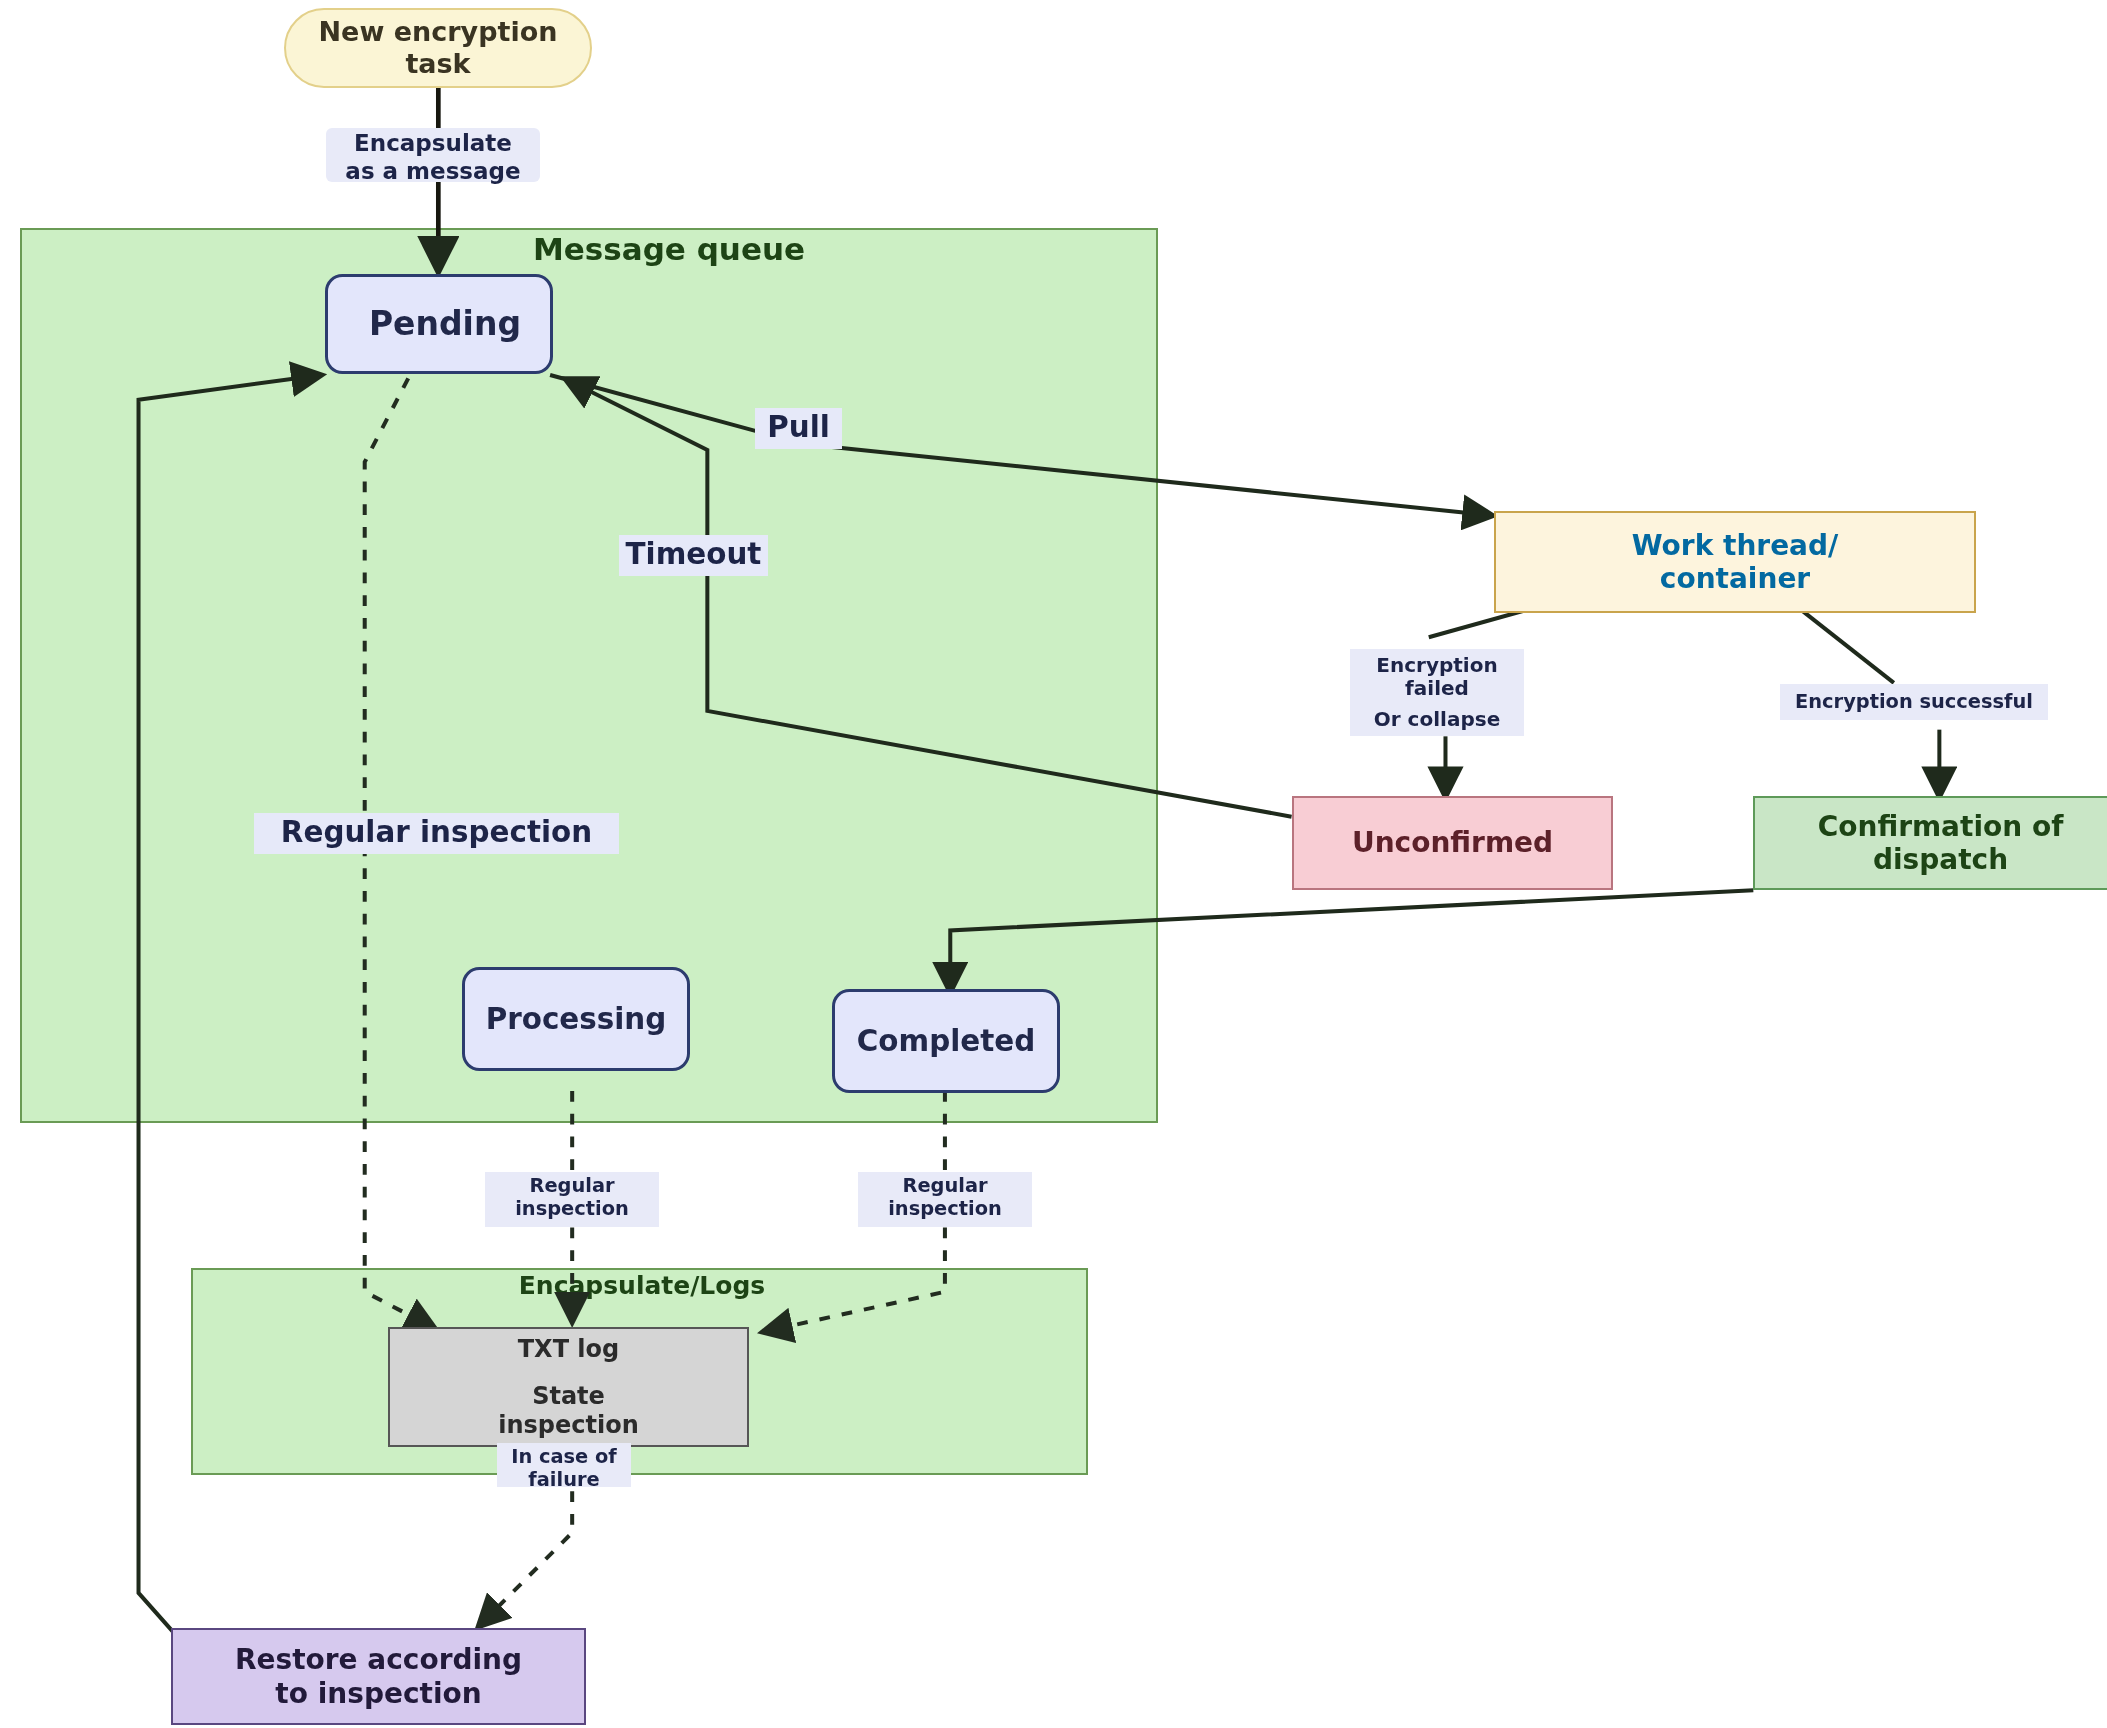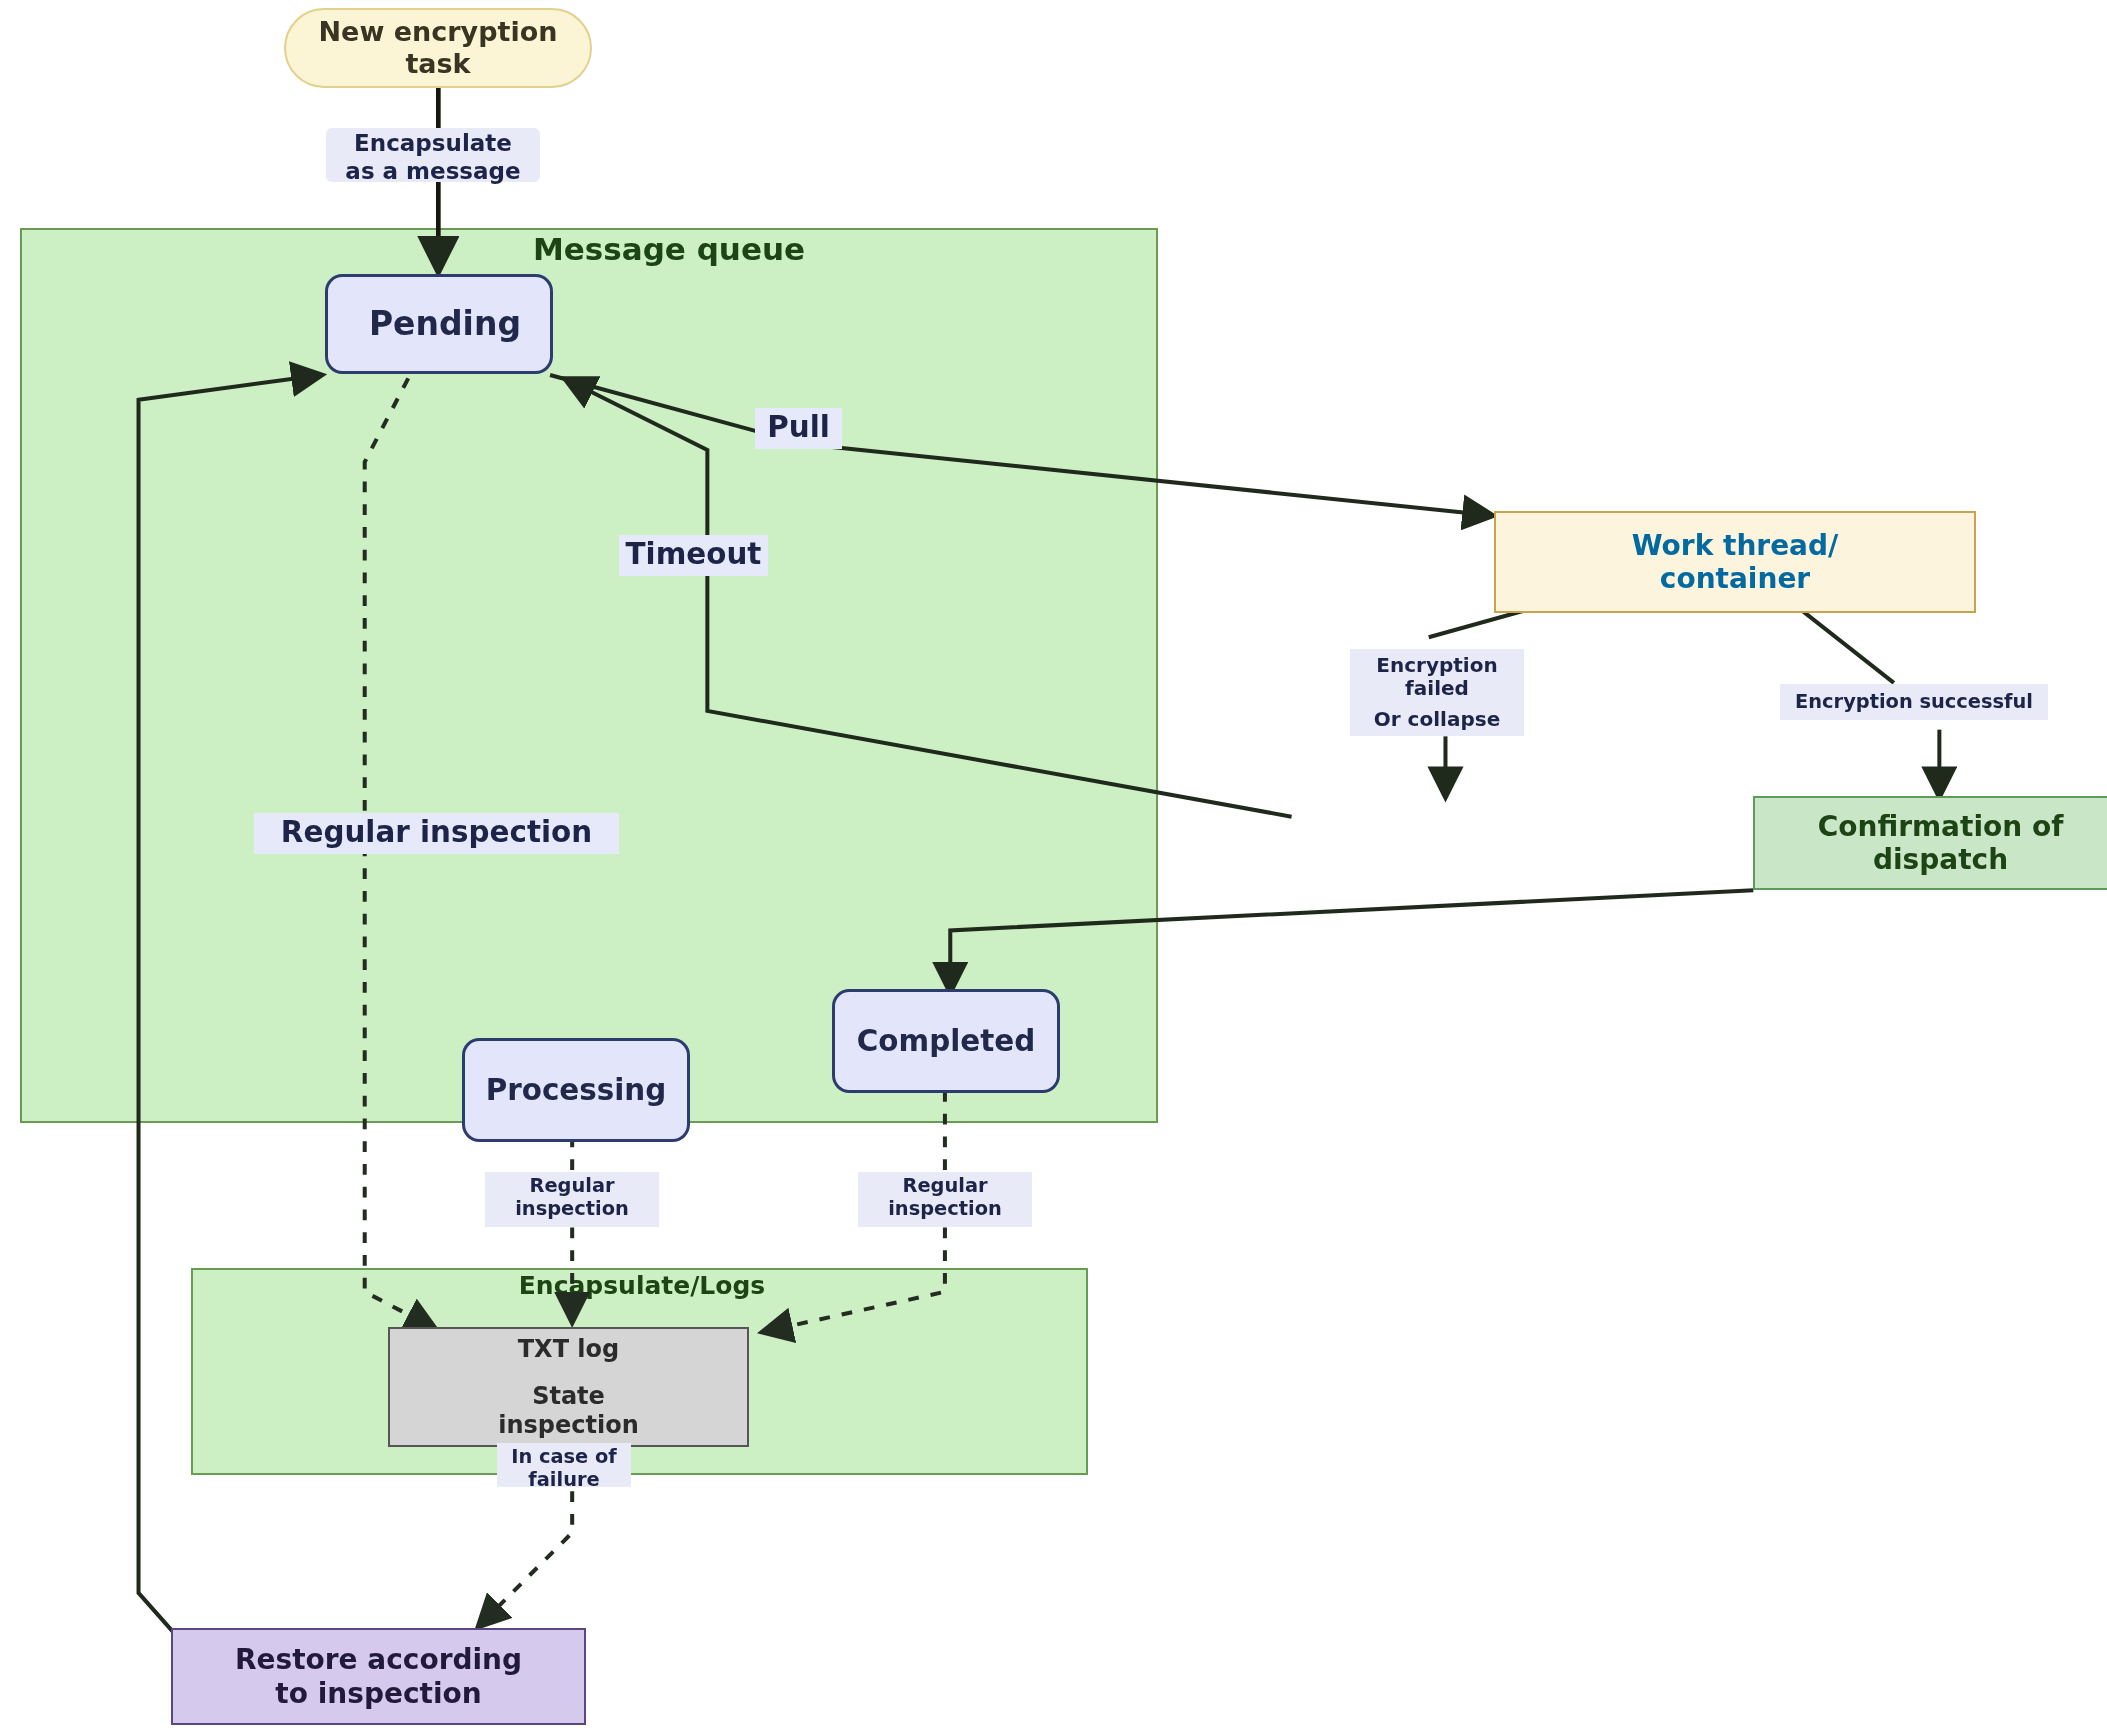--- a/index.html
+++ b/index.html
@@ -180,33 +180,36 @@
 
   <div class="node n-start" style="left:284px; top:8px; width:308px; height:80px; font-size:27px;">
     <span style="white-space:pre-line;">New encryption
 task</span>
   </div>
 
   <div class="node n-state" style="left:325px; top:274px; width:228px; height:100px; font-size:33px;padding-left:12px;">
     <span>Pending</span>
   </div>
 
-  <div class="node n-state" style="left:462px; top:1038px; width:228px; height:104px; font-size:29.4px;">
+  <div class="node n-state" style="left:462px; top:967px; width:228px; height:104px; font-size:29.4px;">
     <span>Processing</span>
   </div>
 
   <div class="node n-state" style="left:832px; top:989px; width:228px; height:104px; font-size:29.4px;">
     <span>Completed</span>
   </div>
 
   <div class="node n-worker" style="left:1494px; top:511px; width:482px; height:102px; font-size:28px;">
     <span style="white-space:pre-line;">Work thread/
 container</span>
   </div>
 
+  <div class="node n-fail" style="left:1292px; top:796px; width:321px; height:94px; font-size:28px;">
+    <span>Unconfirmed</span>
+  </div>
 
   <div class="node n-ok" style="left:1753px; top:796px; width:375px; height:94px; font-size:28px;">
     <span style="white-space:pre-line;">Confirmation of
 dispatch</span>
   </div>
 
   <div class="node n-log" style="left:388px; top:1327px; width:361px; height:120px; font-size:24px;">
     <span>TXT log</span>
     <span style="white-space:pre-line;">State
 inspection</span>

